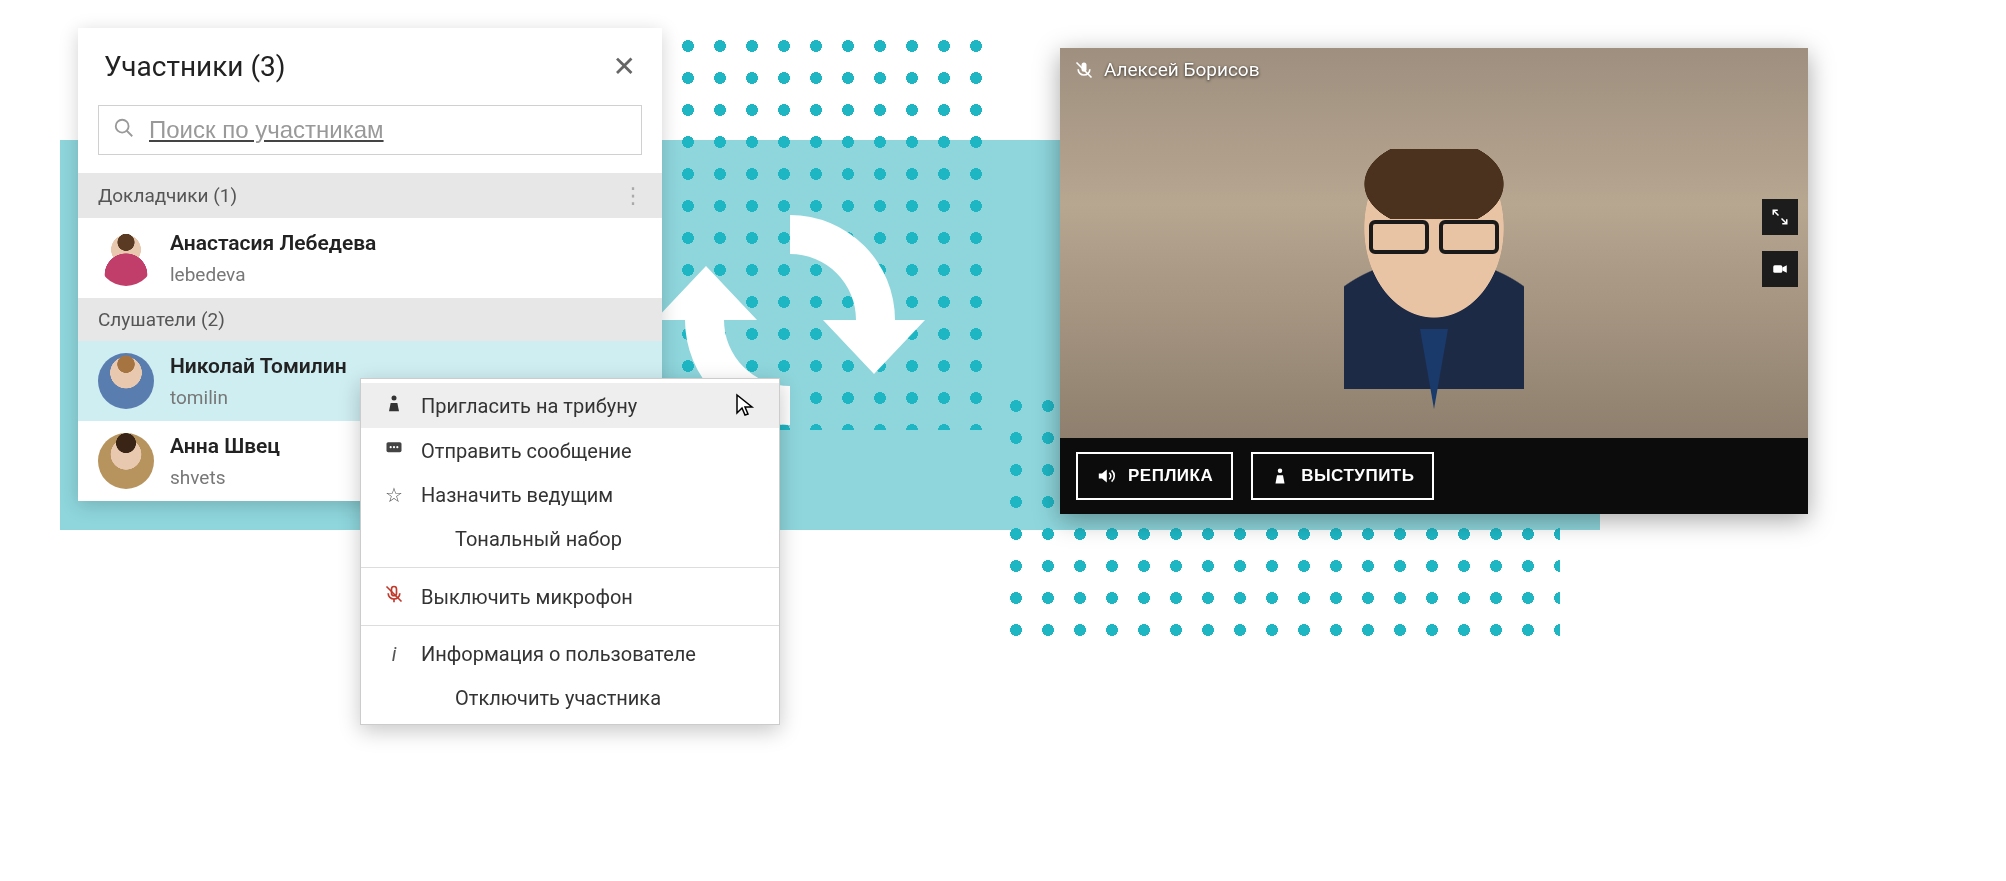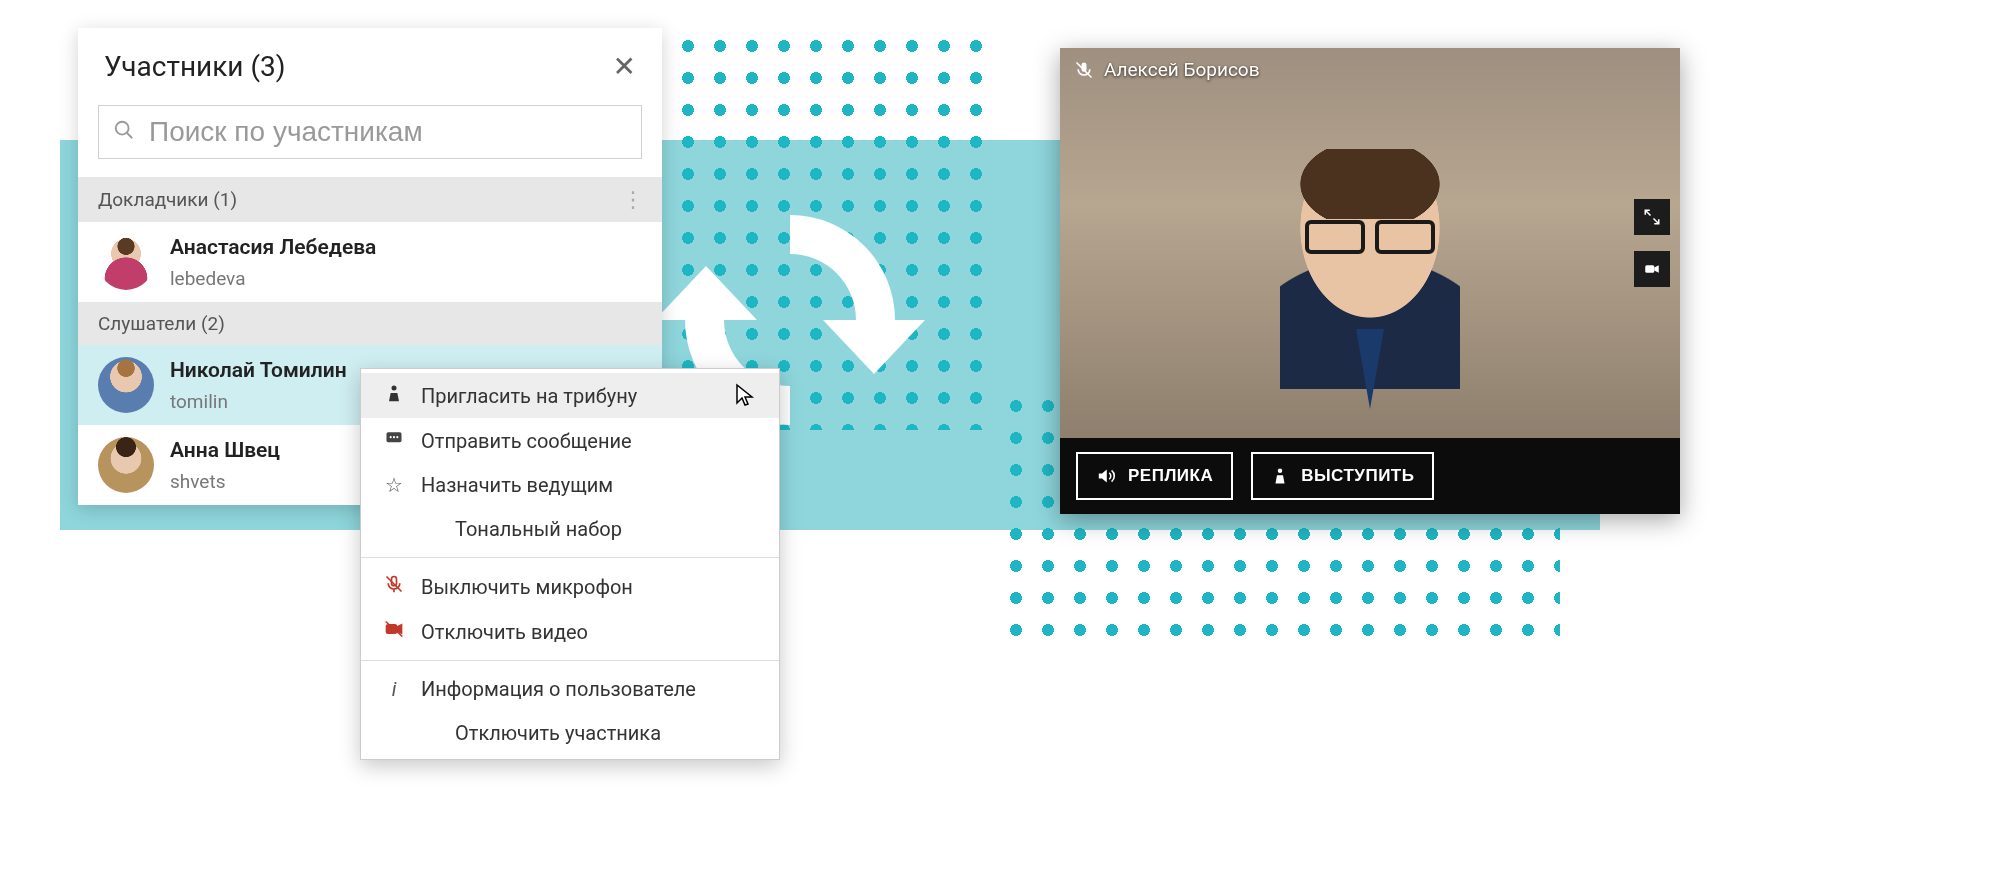--- a/index.html
+++ b/index.html
@@ -64,21 +64,21 @@
   .search {
     margin: 12px 20px 18px 20px;
     border: 1px solid #d0d0d0;
     display: flex;
     align-items: center;
     padding: 10px 14px;
     gap: 14px;
   }
   .search .mag { color: #999; }
   .search input {
-    border: none; outline: none; font-size: 28px; flex: 1; color: #444;
+    border: none; outline: none; font-size: 24px; flex: 1; color: #444; text-decoration: underline;
   }
   .search input::placeholder { color: #999; }
 
   .section-header {
     background: #e7e7e7;
     padding: 10px 20px;
     font-size: 19px;
     color: #555;
     display: flex;
     justify-content: space-between;
@@ -104,21 +104,21 @@
   .avatar.a1::after{content:"";position:absolute;inset:0;background: radial-gradient(circle at 50% 22%, #5b3a24 16%, transparent 17%), radial-gradient(circle at 50% 80%, #c23e6a 40%, transparent 41%);}
   .avatar.a2 { background: radial-gradient(circle at 50% 35%, #e8c9b0 34%, transparent 35%), linear-gradient(#5a7db0,#5a7db0); }
   .avatar.a2::after{content:"";position:absolute;inset:0;background: radial-gradient(circle at 50% 20%, #a67440 16%, transparent 17%);}
   .avatar.a3 { background: radial-gradient(circle at 50% 38%, #e8c9b0 34%, transparent 35%), linear-gradient(#b7935e,#b7935e); }
   .avatar.a3::after{content:"";position:absolute;inset:0;background: radial-gradient(circle at 50% 18%, #3a2415 18%, transparent 19%);}
 
   
   .ctx {
     position: absolute;
     left: 360px;
-    top: 368px;
+    top: 378px;
     width: 420px;
     background: #fff;
     border: 1px solid #ccc;
     box-shadow: 0 6px 20px rgba(0,0,0,.22);
     z-index: 10;
     padding: 4px 0;
   }
   .ctx .item {
     display: flex;
     align-items: center;
@@ -133,21 +133,21 @@
   .ctx .item .ic { width: 22px; text-align: center; color: #555; }
   .ctx .item.hover { background: #eee; }
   .ctx hr { border: none; border-top: 1px solid #ddd; margin: 6px 0; }
   .cursor { position: absolute; right: 24px; top: 10px; }
 
   
   .video {
     position: absolute;
     left: 1060px;
     top: 48px;
-    width: 620px;
+    width: 748px;
     background: #000;
     box-shadow: 0 6px 24px rgba(0,0,0,.35);
     z-index: 6;
   }
   .video-feed {
     height: 390px;
     position: relative;
     background: linear-gradient(180deg,#9e8f7f 0%, #b7a690 40%, #8e7f6e 100%);
     overflow:hidden;
   }
@@ -309,30 +309,20 @@
   <div class="item">
     <span class="ic mic-off">
       <svg width="20" height="20" viewBox="0 0 24 24" fill="none" stroke="#c0392b" stroke-width="2">
           <rect x="9" y="3" width="6" height="11" rx="3"></rect>
           <path d="M5 11a7 7 0 0 0 14 0"></path>
           <line x1="12" y1="18" x2="12" y2="22"></line>
           <line x1="3" y1="3" x2="21" y2="21"></line>
         </svg>
     </span>
     <span>Выключить микрофон</span>
-  </div>
-  <div class="item">
-    <span class="ic cam-off">
-      <svg width="20" height="20" viewBox="0 0 24 24" fill="none" stroke="#c0392b" stroke-width="2">
-          <rect x="3" y="7" width="12" height="10" rx="2" fill="#c0392b"></rect>
-          <path d="M15 10 L21 7 L21 17 L15 14" fill="#c0392b"></path>
-          <line x1="2" y1="3" x2="22" y2="21"></line>
-        </svg>
-    </span>
-    <span>Отключить видео</span>
   </div>
   <hr>
   <div class="item">
     <span class="ic"><em>i</em></span>
     <span>Информация о пользователе</span>
   </div>
   <div class="item noicon">
     <span>Отключить участника</span>
   </div>
 </div>

